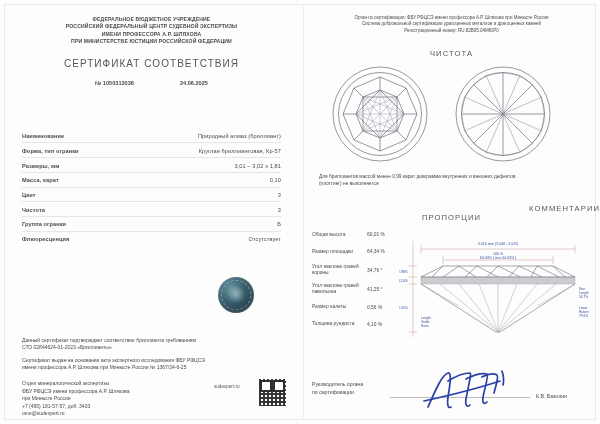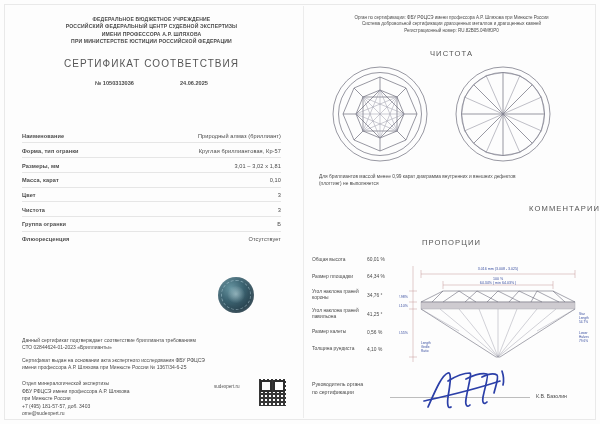--- a/index.html
+++ b/index.html
@@ -322,21 +322,21 @@
       </svg>
     </div>
 
     <div class="note">
       <div>Для бриллиантов массой менее 0,99 карат диаграмма внутренних и внешних дефектов</div>
       <div>(плоттинг) не выполняется</div>
     </div>
 
     <div class="sec-title" id="comments-title" style="margin-top:17px;">КОММЕНТАРИИ</div>
 
-    <div class="sec-title" id="proportions-title" style="margin-top:25px;">ПРОПОРЦИИ</div>
+    <div class="sec-title" id="proportions-title" style="">ПРОПОРЦИИ</div>
 
     <div class="prop-wrap">
       <div class="prop-list">
         <div class="prop-row">
           <span class="prop-k">Общая высота</span>
           <span class="prop-v">60,01 %</span>
         </div>
         <div class="prop-row">
           <span class="prop-k">Размер площадки</span>
           <span class="prop-v">64,34 %</span>

